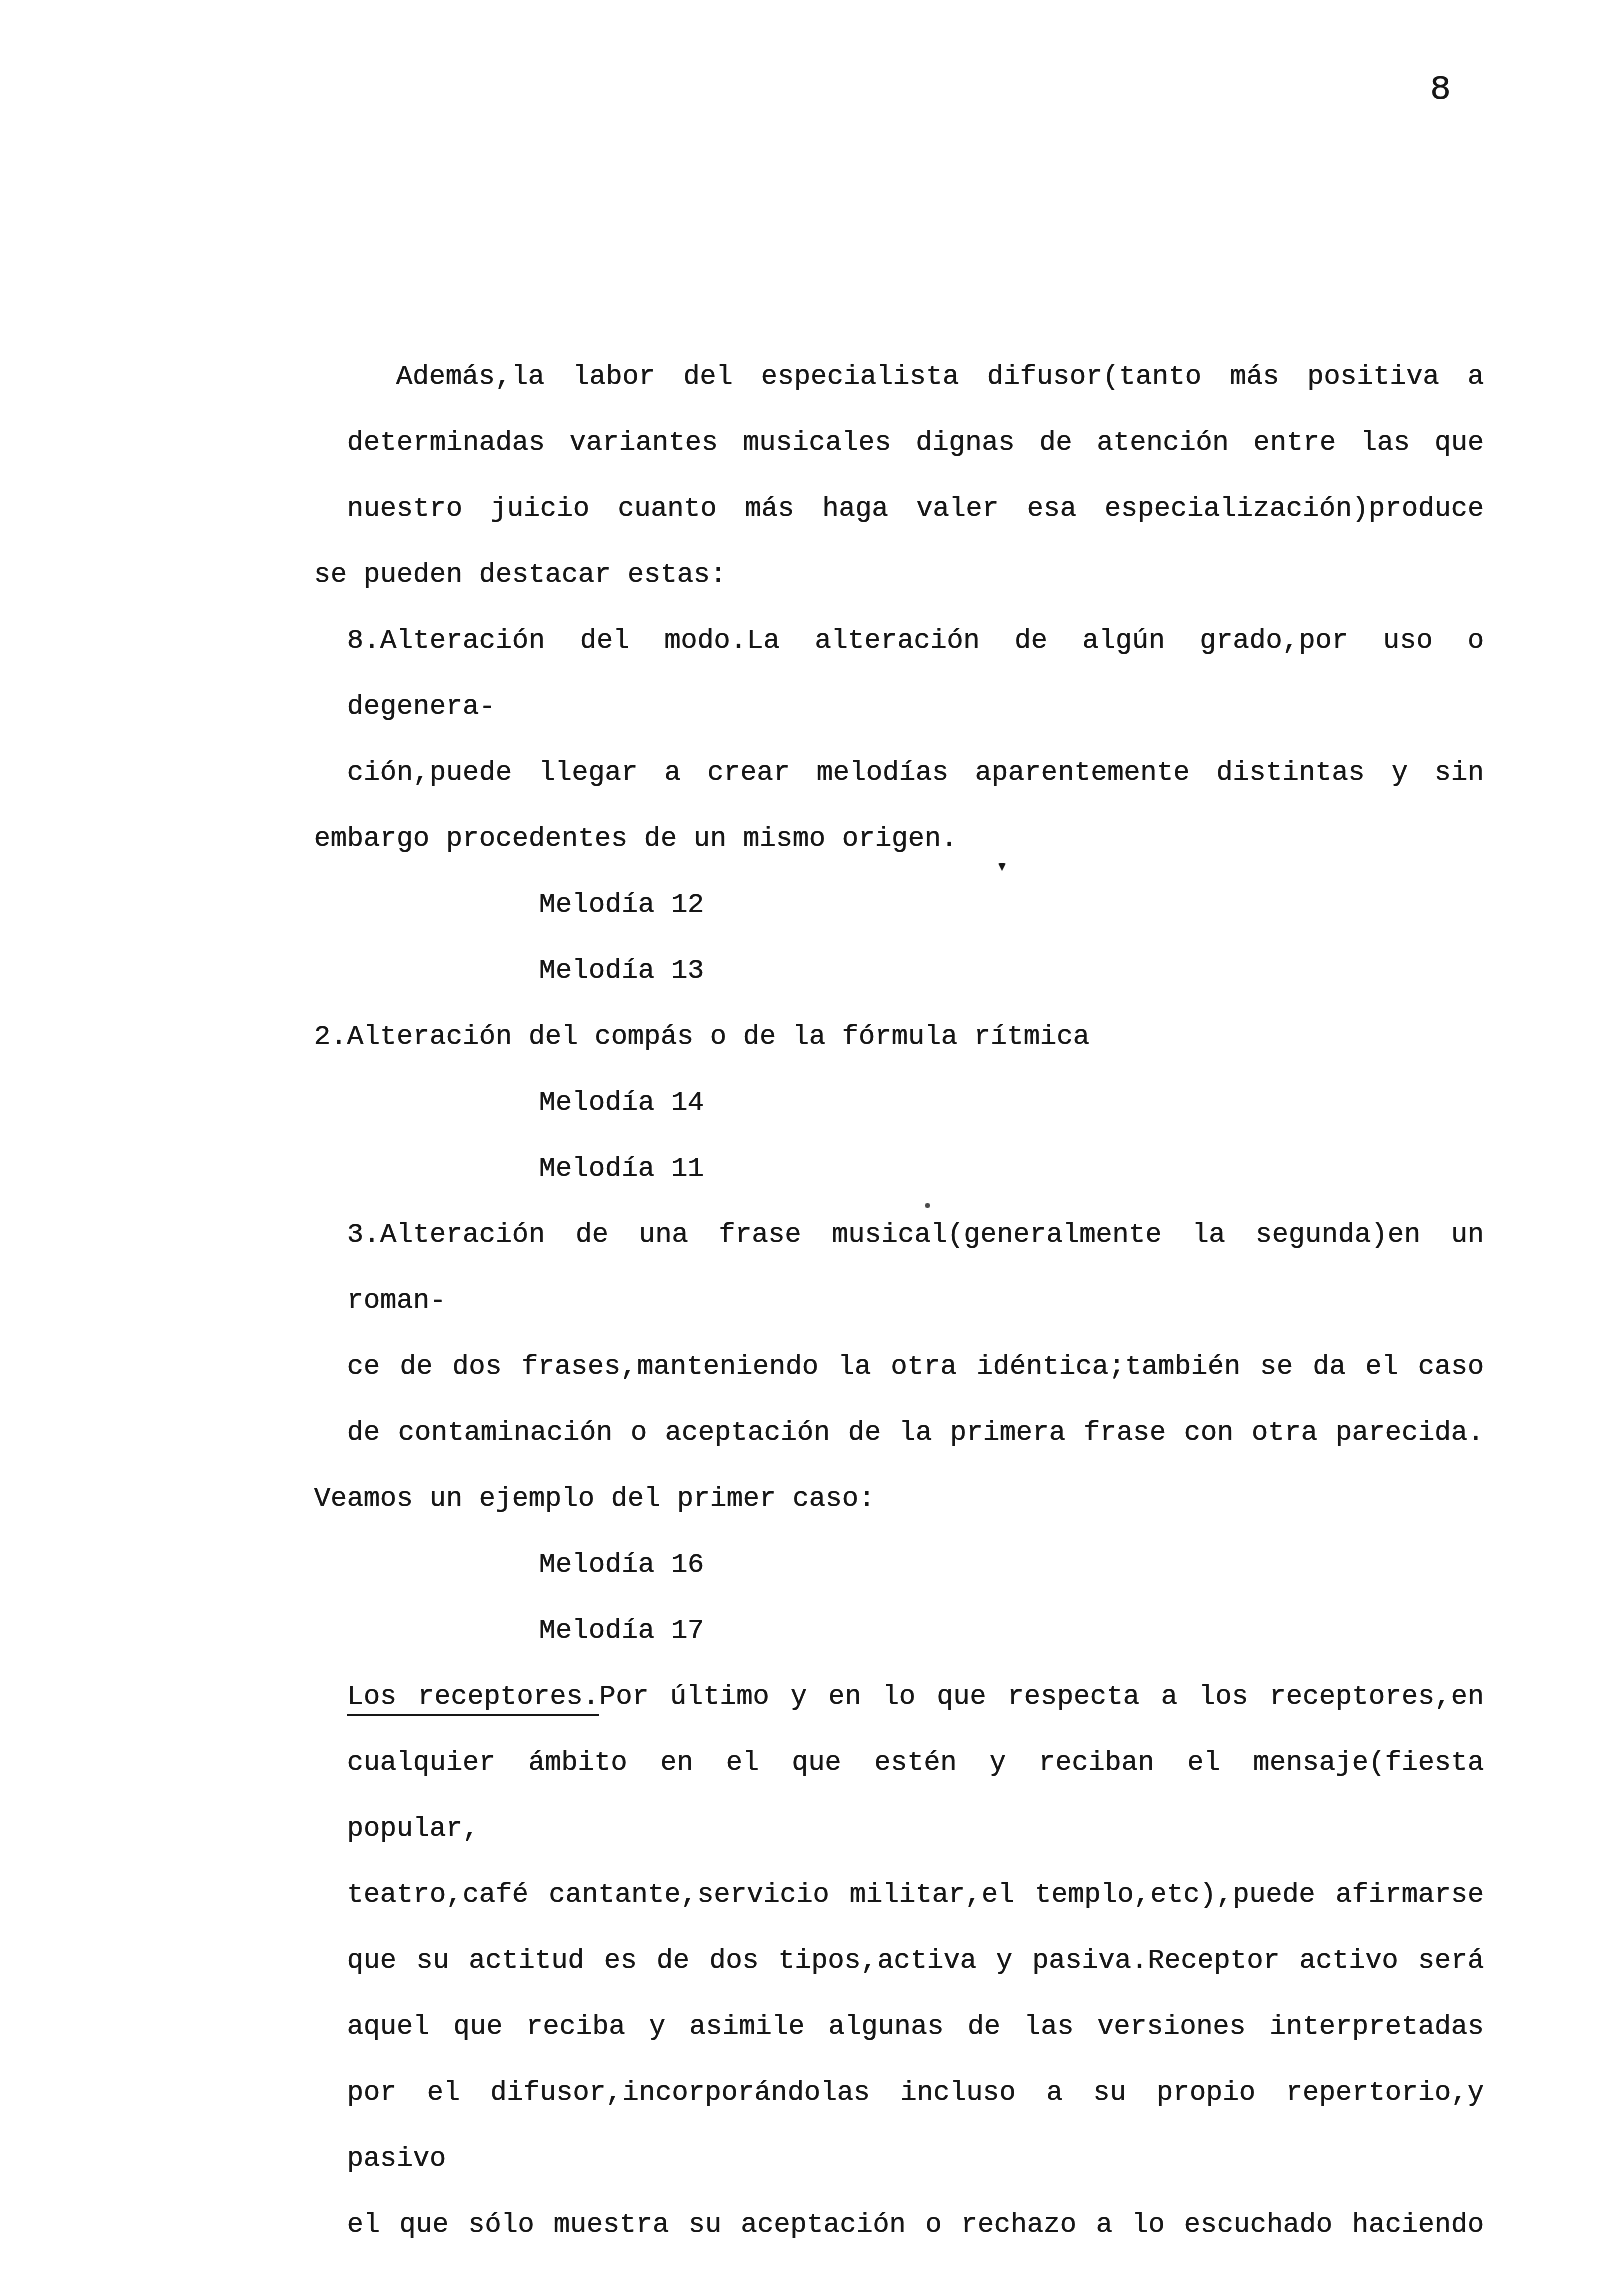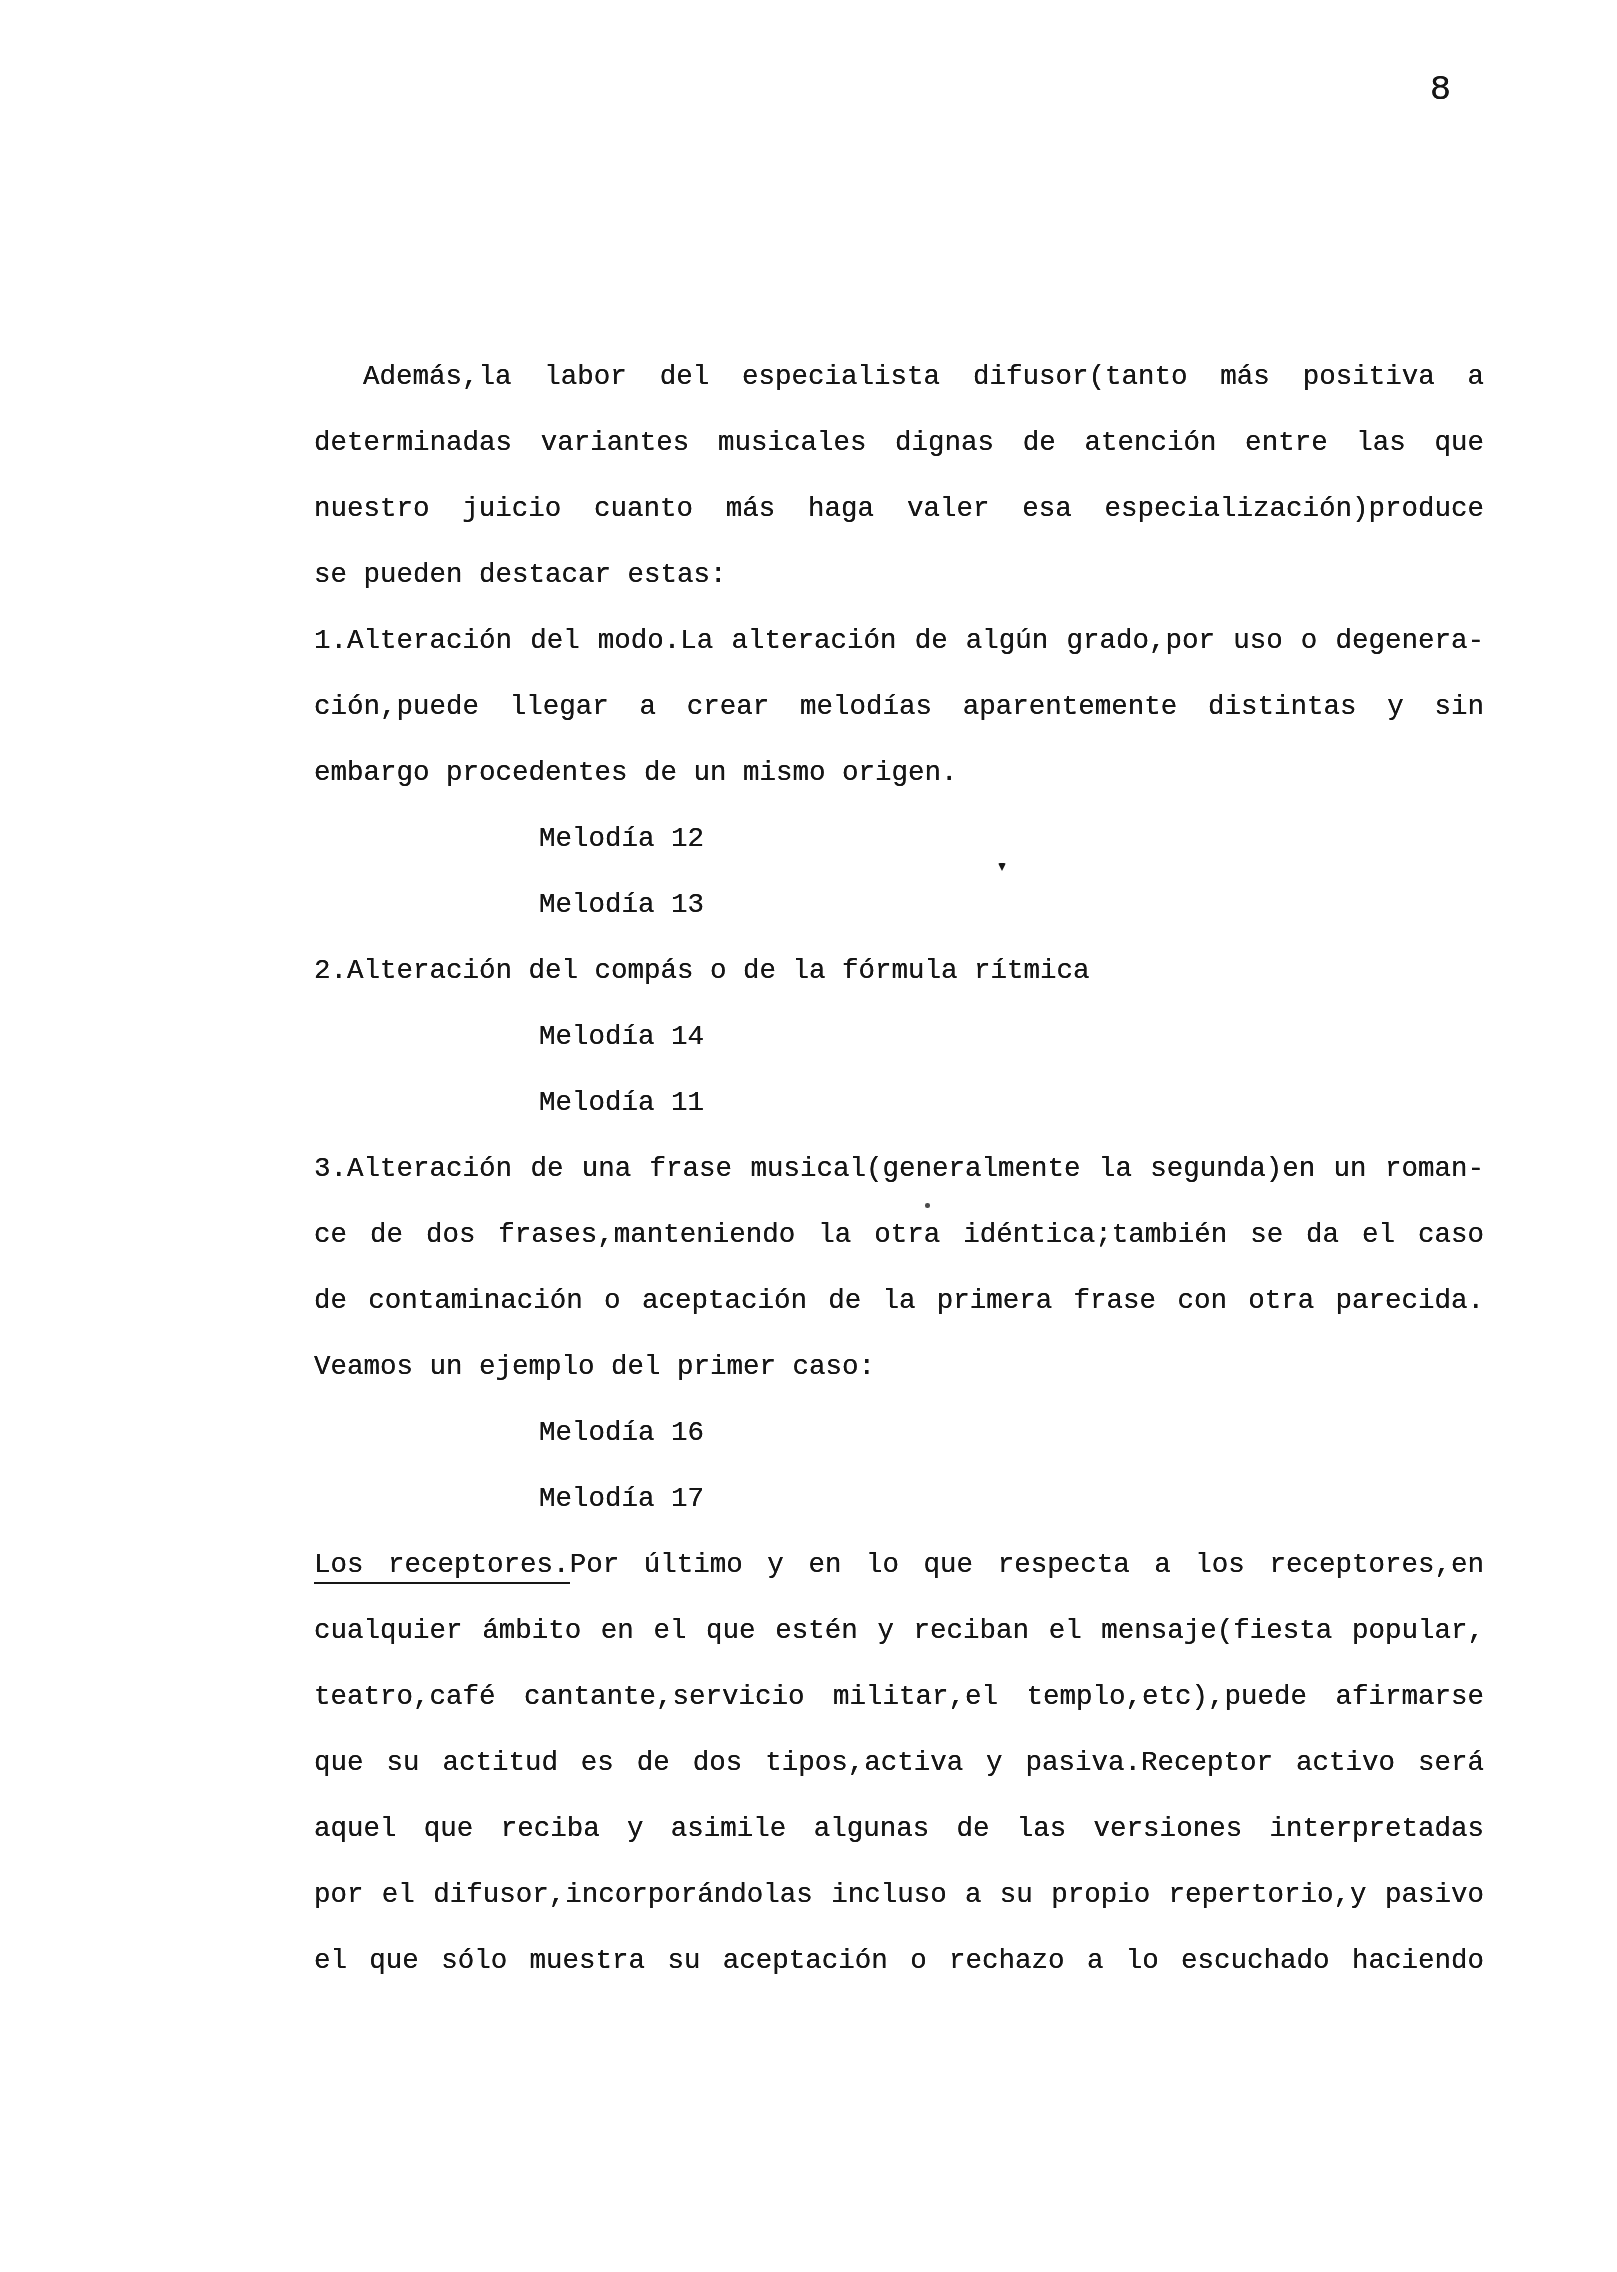--- a/index.html
+++ b/index.html
@@ -31,20 +31,21 @@
   }
   .ln {
     font-size: 27.5px;
     line-height: 66px;
     white-space: normal;
     text-shadow: 0 0 0.4px #161616;
   }
   .j {
     text-align: justify;
     text-align-last: justify;
+    margin-left: 33px;
   }
   .ind { text-indent: 49px; }
   .mel { padding-left: 225px; }
   .uline {
     border-bottom: 2.6px solid #161616;
     padding-bottom: 1.9px;
     font-family: Liberation Mono, monospace;
   }
   .speck {
     position: absolute;
@@ -71,21 +72,21 @@
 
 <div class="page">
 
   <div class="page-number">8</div>
 
   <main class="textblock">
     <div class="ln j ind">Además,la labor del especialista difusor(tanto más positiva a</div>
     <div class="ln j">determinadas variantes musicales dignas de atención entre las que</div>
     <div class="ln j">nuestro juicio cuanto más haga valer esa especialización)produce</div>
     <div class="ln">se pueden destacar estas:</div>
-    <div class="ln j">1.Alteración del modo.La alteración de algún grado,por uso o degenera-</div>
+    <div class="ln j">8.Alteración del modo.La alteración de algún grado,por uso o degenera-</div>
     <div class="ln j">ción,puede llegar a crear melodías aparentemente distintas y sin</div>
     <div class="ln">embargo procedentes de un mismo origen.</div>
     <div class="ln mel">Melodía 12</div>
     <div class="ln mel">Melodía 13</div>
     <div class="ln">2.Alteración del compás o de la fórmula rítmica</div>
     <div class="ln mel">Melodía 14</div>
     <div class="ln mel">Melodía 11</div>
     <div class="ln j">3.Alteración de una frase musical(generalmente la segunda)en un roman-</div>
     <div class="ln j">ce de dos frases,manteniendo la otra idéntica;también se da el caso</div>
     <div class="ln j">de contaminación o aceptación de la primera frase con otra parecida.</div>

